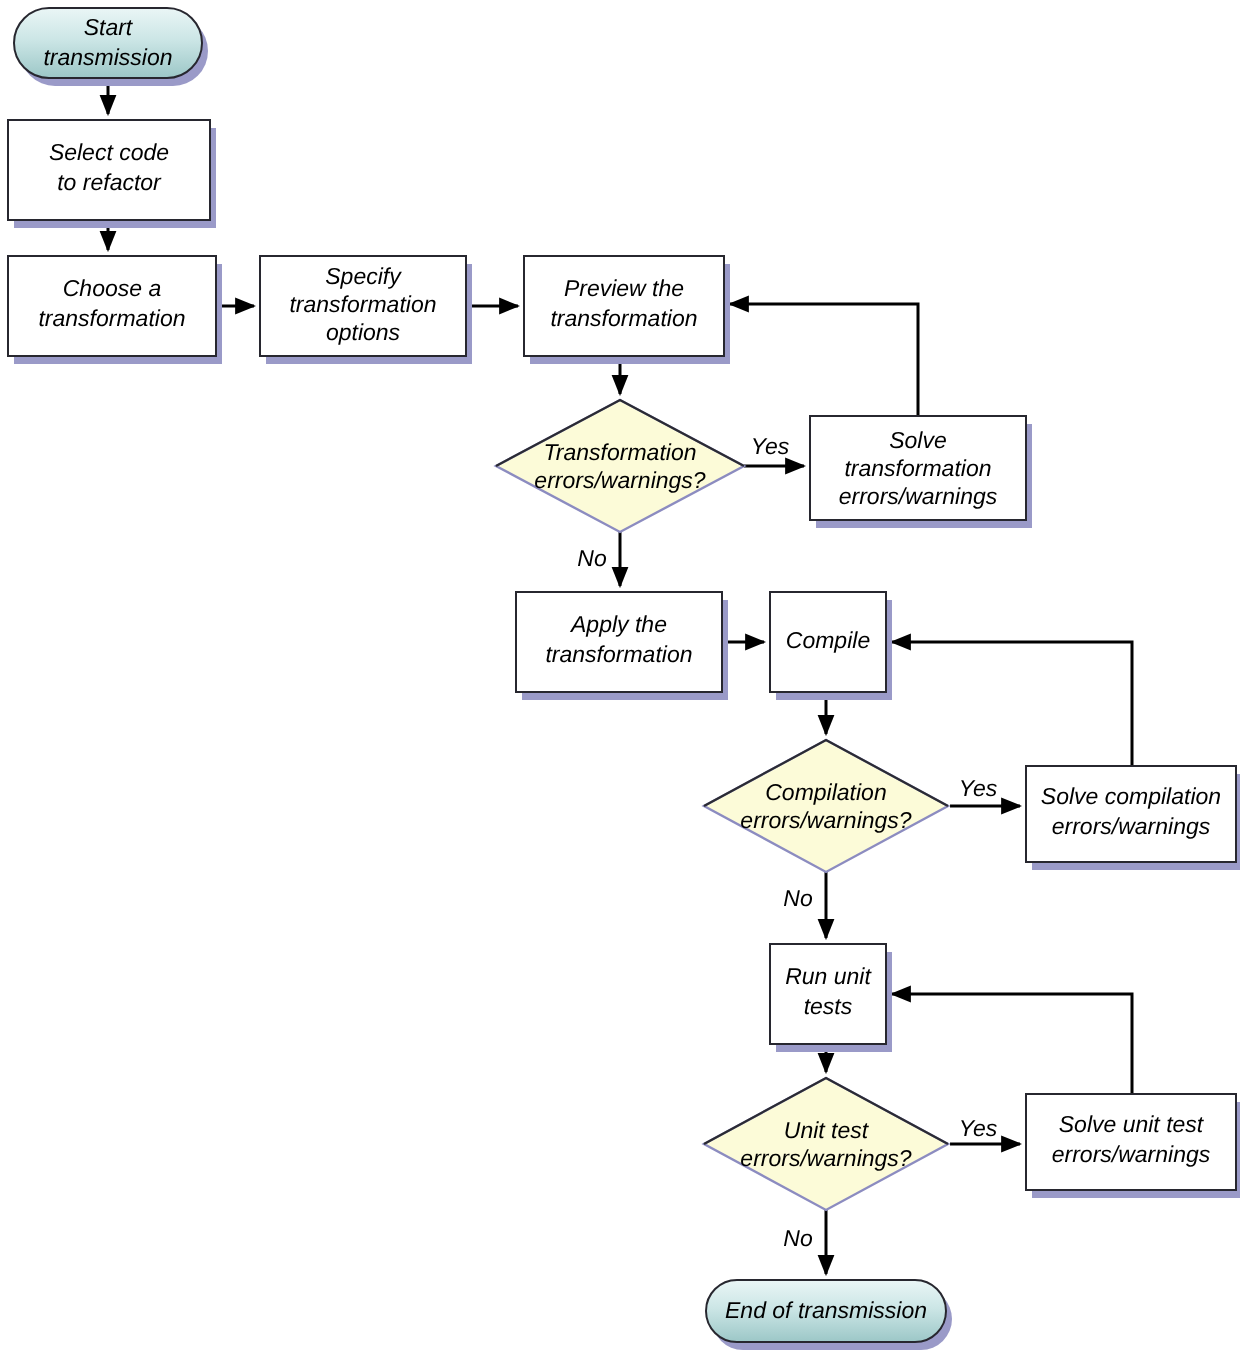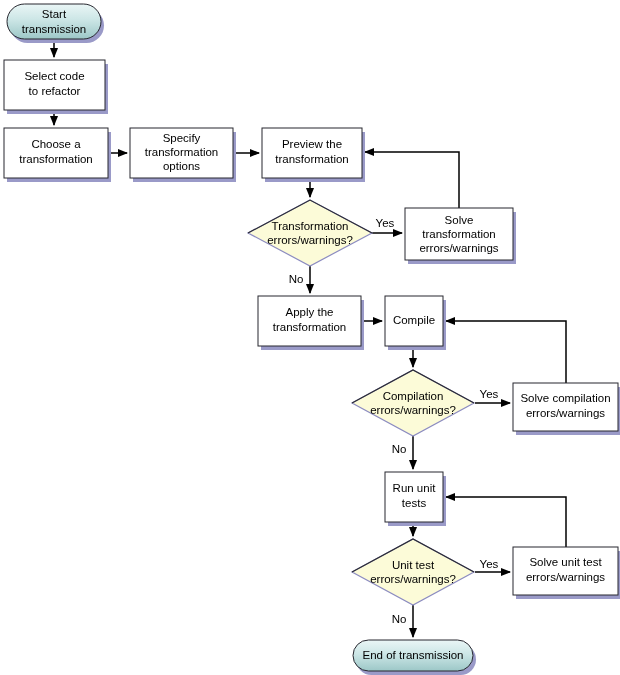--- a/index.html
+++ b/index.html
@@ -10,20 +10,21 @@
   body {
     width: 620px;
     height: 675px;
     font-family: "Liberation Sans", sans-serif;
     overflow: hidden;
   }
   #flowchart-root {
     position: relative;
     width: 608px;
     height: 675px;
+    font-style: italic;
   }
   svg#flow-svg {
     display: block;
     width: 620px;
     height: 675px;
   }
   .node-text {
     font-family: "Liberation Sans", sans-serif;
     font-size: 11.5px;
     fill: #000000;

